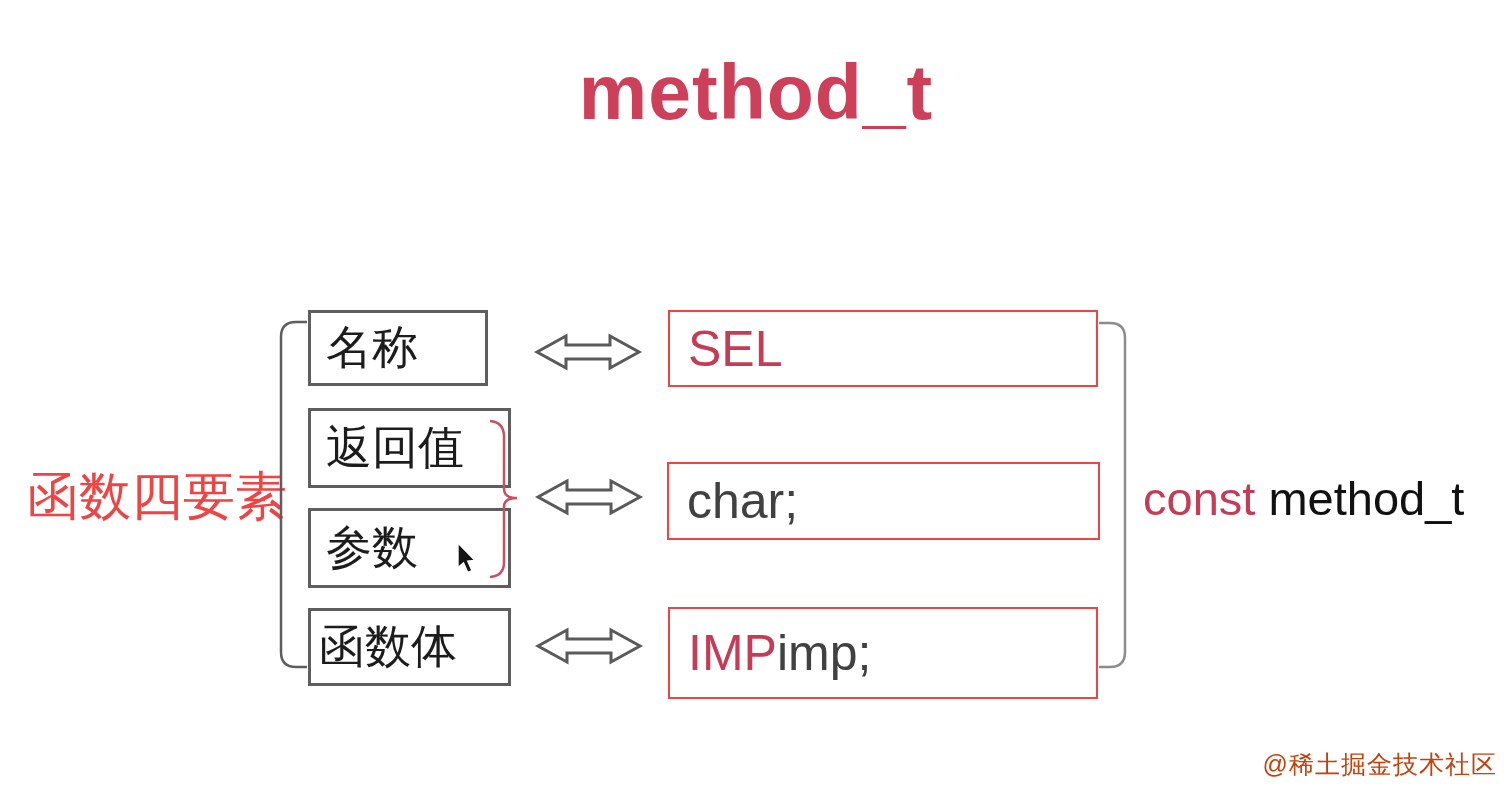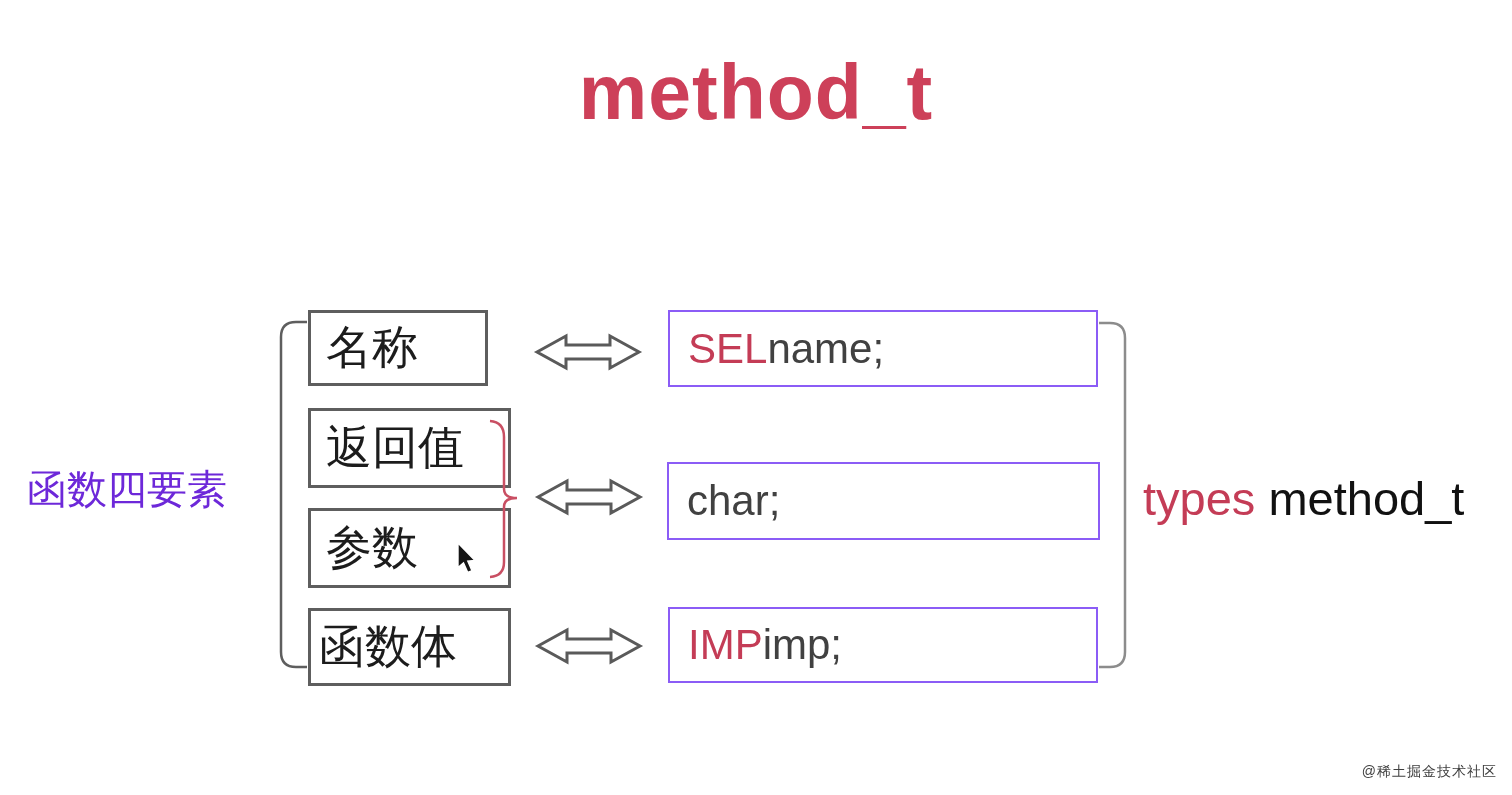--- a/index.html
+++ b/index.html
@@ -22,22 +22,22 @@
     font-size: 77px;
     font-weight: bold;
     letter-spacing: 1px;
     color: #cd4059;
   }
 
   .side-label {
     position: absolute;
     left: 27px;
     top: 462px;
-    font-size: 40px;
-    color: #6d28d9;
+    font-size: 52px;
+    color: #ef4444;
     text-align: center;
   }
 
   .box {
     position: absolute;
     background: #ffffff;
     display: flex;
     align-items: center;
     white-space: nowrap;
   }
@@ -48,29 +48,29 @@
     color: #1c1c1c;
     padding-left: 15px;
     width: 203px;
   }
   .lbox1 { left: 308px; top: 310px; height: 76px; width: 180px; }
   .lbox2 { left: 308px; top: 408px; height: 80px; }
   .lbox3 { left: 308px; top: 508px; height: 80px; }
   .lbox4 { left: 308px; top: 608px; height: 78px; padding-left: 8px; }
 
   .rbox {
-    border: 2px solid #8b5cf6;
-    font-size: 42px;
+    border: 2px solid #ef4444;
+    font-size: 50px;
     color: #414141;
     padding-left: 18px;
     width: 430px;
   }
   .rbox1 { left: 668px; top: 310px; height: 77px; }
   .rbox2 { left: 667px; top: 462px; height: 78px; width: 433px; }
-  .rbox3 { left: 668px; top: 607px; height: 76px; }
+  .rbox3 { left: 668px; top: 607px; height: 92px; }
 
   .kw { color: #c43c56; }
 
   .struct-label {
     position: absolute;
     left: 1143px;
     top: 471px;
     font-size: 47px;
     color: #111111;
     white-space: nowrap;
@@ -81,22 +81,22 @@
     left: 0; top: 0;
     width: 1512px;
     height: 795px;
     pointer-events: none;
   }
 
   .watermark {
     position: absolute;
     right: 15px;
     bottom: 14px;
-    font-size: 14px;
-    color: #404040;
+    font-size: 25px;
+    color: #c2410c;
     letter-spacing: 1px;
   }
 </style>
 </head>
 <body>
 
 <div class="stage">
 
   <div class="title">method_t</div>
 
@@ -110,32 +110,31 @@
   </div>
   <div class="box lbox lbox3">
     <span>参数</span>
   </div>
   <div class="box lbox lbox4">
     <span>函数体</span>
   </div>
 
   <div class="box rbox rbox1">
     <span class="kw">SEL</span>
-      <span> name;</span>
   </div>
   <div class="box rbox rbox2">
       <span> char;</span>
   </div>
   <div class="box rbox rbox3">
     <span class="kw">IMP</span>
       <span> imp;</span>
   </div>
 
   <div class="struct-label">
-    <span class="kw">types</span><span> method_t</span>
+    <span class="kw">const</span><span> method_t</span>
   </div>
 
   <svg class="overlay" viewBox="0 0 1512 795">
 
     <path d="M 307 322 L 296 322 Q 281 322 281 337 L 281 652 Q 281 667 296 667 L 307 667" fill="none" stroke="#5e5e5e" stroke-width="2.5"></path>
 
     <path d="M 1099 323 L 1110 323 Q 1125 323 1125 338 L 1125 652 Q 1125 667 1110 667 L 1099 667" fill="none" stroke="#8c8c8c" stroke-width="2.5"></path>
 
     <path d="M 490 421 Q 504 422 504 437 L 504 489 Q 504 498 517 498 Q 504 498 504 507 L 504 562 Q 504 576 490 577" fill="none" stroke="#c94f63" stroke-width="2.5"></path>
 

